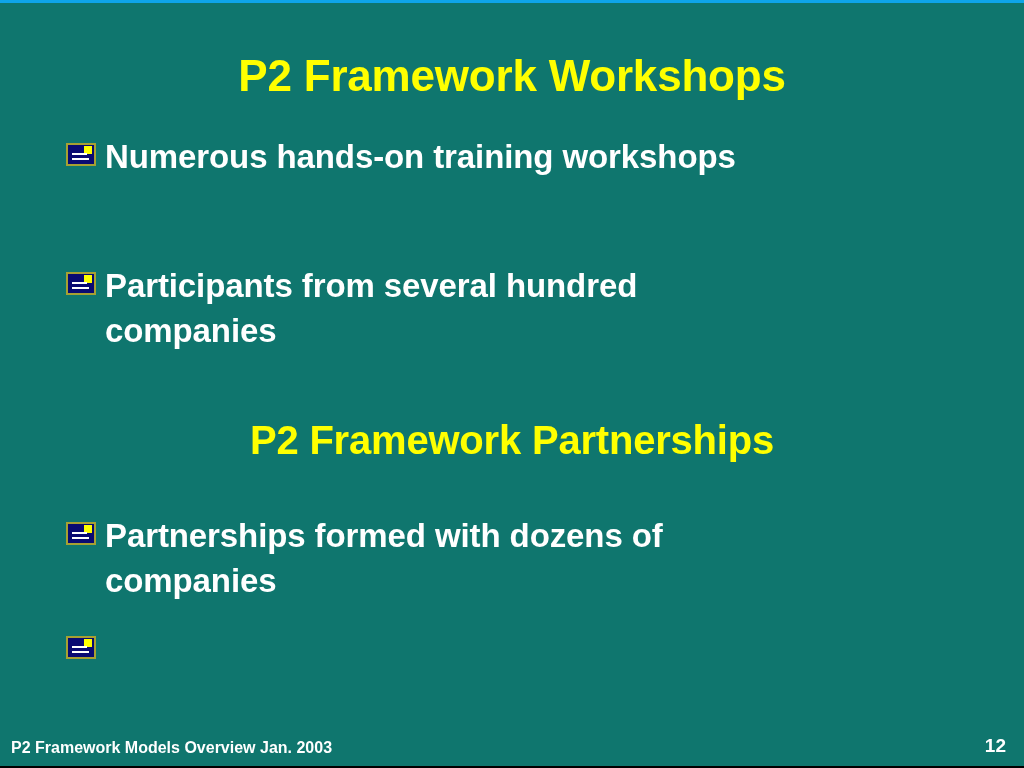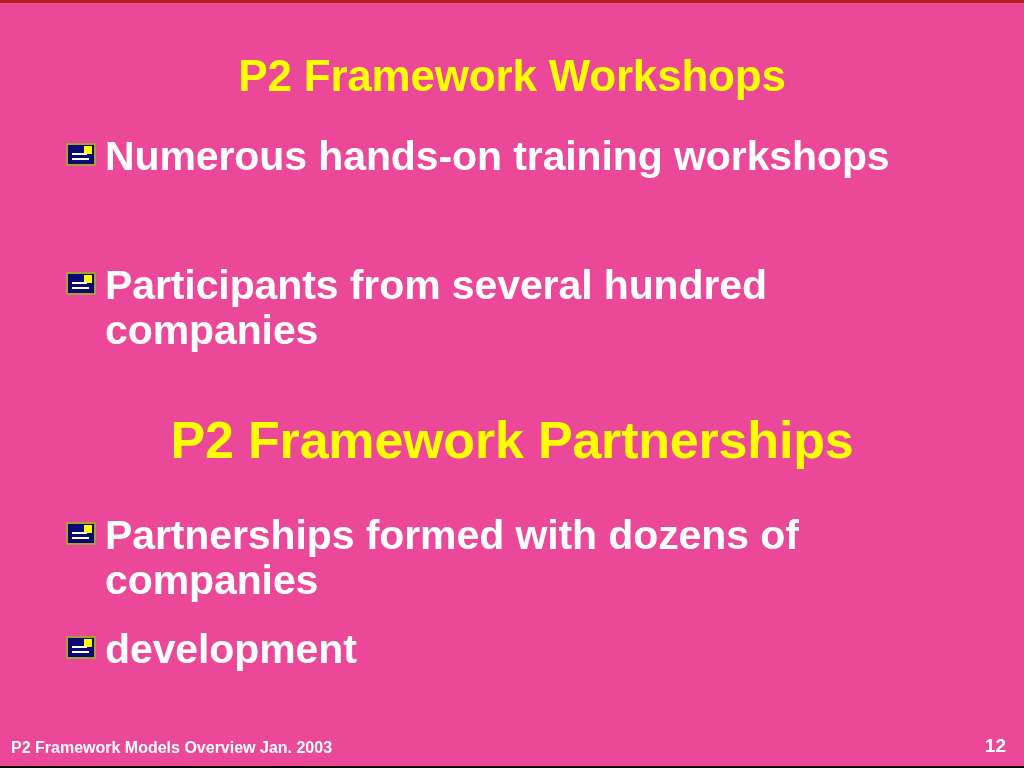--- a/index.html
+++ b/index.html
@@ -11,23 +11,23 @@
     width: 1024px;
     height: 768px;
     overflow: hidden;
     font-family: "Liberation Sans", sans-serif;
   }
 
   #slide {
     position: relative;
     width: 1024px;
     height: 768px;
-    background: #ec4899;
+    background: #0f766e;
     box-sizing: border-box;
-    border-top: 3px solid #b91c1c;
+    border-top: 3px solid #0ea5e9;
     border-bottom: 2px solid #000000;
     overflow: hidden;
   }
 
   
   .slide-heading {
     position: absolute;
     left: 0;
     width: 1024px;
     text-align: center;
@@ -37,35 +37,35 @@
     letter-spacing: -0.2px;
     white-space: nowrap;
   }
   #title-main {
     top: 48px;
     font-size: 44px;
     line-height: 50px;
   }
   #title-second {
     top: 412px;
-    font-size: 52px;
+    font-size: 40px;
     line-height: 50px;
   }
 
   
   .bullet-block {
     position: absolute;
     left: 62px;
     width: 930px;
     display: block;
   }
   .bullet-text {
     color: #ffffff;
     font-weight: bold;
-    font-size: 41px;
+    font-size: 33px;
     line-height: 45px;
     font-family: "Liberation Sans", sans-serif;
     letter-spacing: -0.1px;
     text-indent: 0;
     padding-left: 43px;
   }
   .bullet-text .cont {
     display: block;
     margin-left: 0px;
   }
@@ -171,21 +171,20 @@
     </div>
   </div>
 
   <div class="bullet-block" id="bullet-4">
     <span class="bullet-icon">
       <span class="sq"></span>
       <span class="ln ln1"></span>
       <span class="ln ln2"></span>
     </span>
     <div class="bullet-text">
-      <span class="cont">development</span>
     </div>
   </div>
 
   <div id="footer-text">P2 Framework Models Overview Jan. 2003</div>
 
   <div id="page-number">12</div>
 
 </div>
 
 </body></html>

